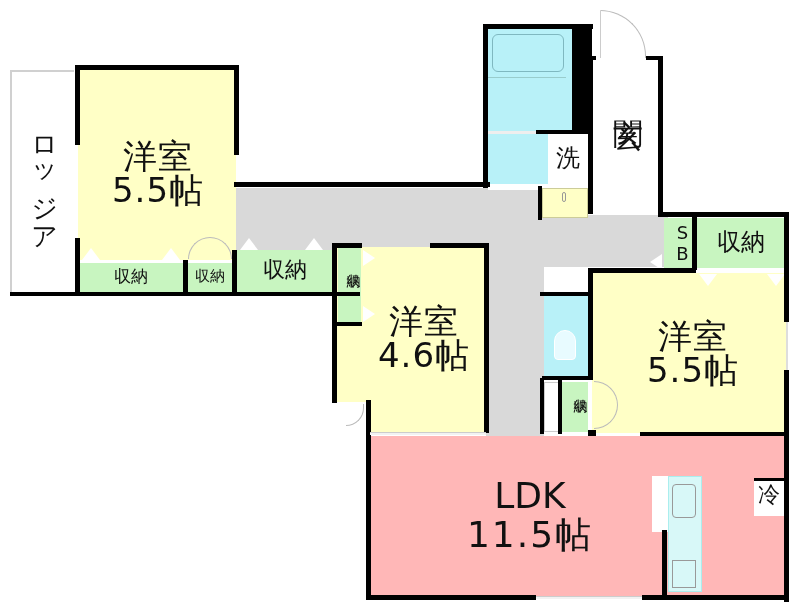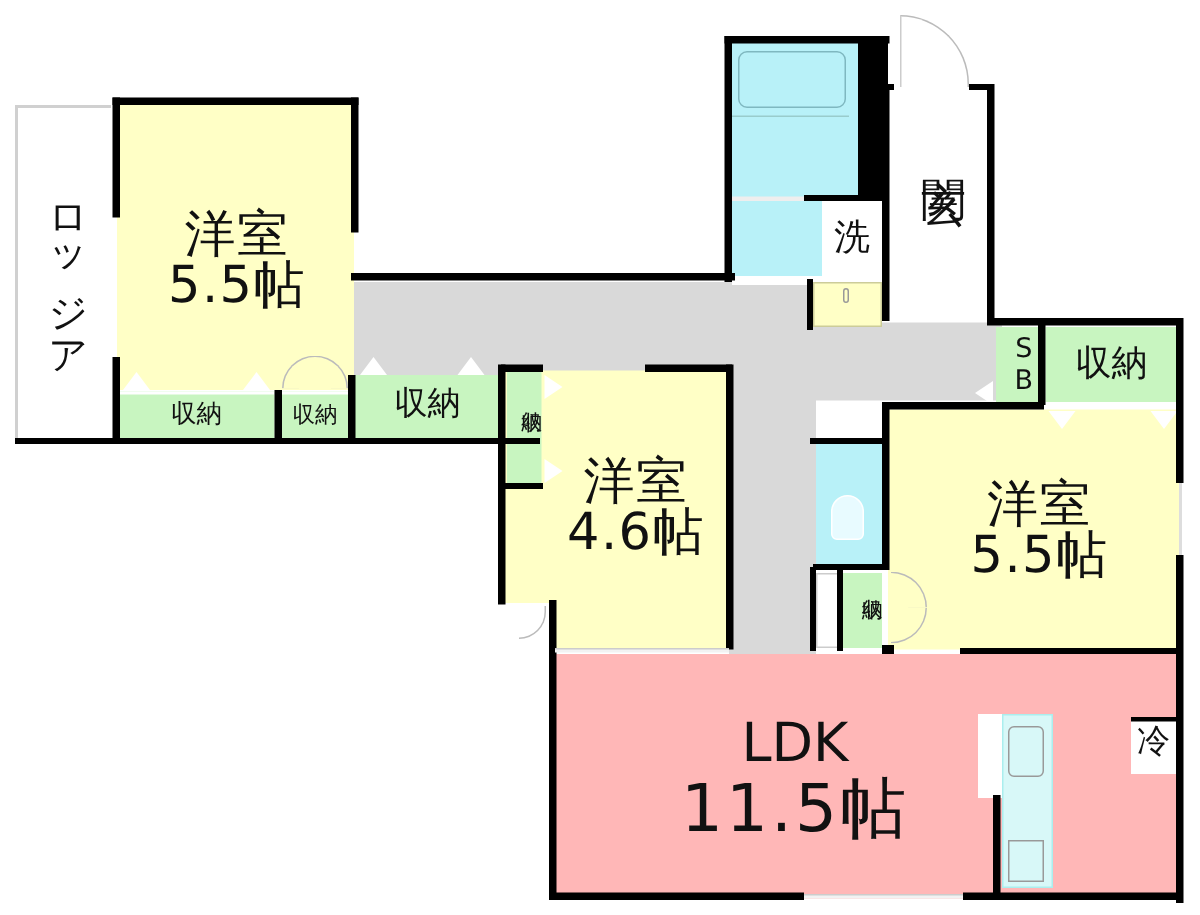--- a/index.html
+++ b/index.html
@@ -95,21 +95,21 @@
 <div class="door-arc" style="left:594px;top:405px;width:24px;height:24px;border-radius:0 0 24px 0;border-left:none;border-top:none;"></div>
 
 <div class="room blue" style="left:544px;top:296px;width:46px;height:82px;"></div>
 <div class="fixture" style="left:554px;top:330px;width:22px;height:30px;border-radius:11px 11px 4px 4px;border-color:#fff;background:#e8fbff;"></div>
 <div class="room" style="left:544px;top:382px;width:16px;height:50px;background:#fff;border:1px solid #ccc;"></div>
 <div class="room green" style="left:562px;top:382px;width:26px;height:50px;"></div>
 <div class="lbl vert" style="left:562px;top:388px;width:26px;font-size:14px;">収納</div>
 
 <div class="room pink" style="left:369px;top:436px;width:416px;height:163px;"></div>
 <div class="lbl" style="left:440px;top:477px;width:180px;font-size:36px;">LDK</div>
-<div class="lbl" style="left:440px;top:516px;width:180px;font-size:44px;letter-spacing:2px;">11.5帖</div>
+<div class="lbl" style="left:440px;top:516px;width:180px;font-size:36px;letter-spacing:2px;">11.5帖</div>
 <div class="room" style="left:652px;top:476px;width:16px;height:56px;background:#fff;"></div>
 <div class="room" style="left:668px;top:476px;width:34px;height:116px;background:#d8f8f8;border:1px solid #aee;"></div>
 <div class="fixture" style="left:672px;top:484px;width:24px;height:34px;border-radius:4px;"></div>
 <div class="fixture" style="left:672px;top:560px;width:24px;height:28px;"></div>
 <div class="room" style="left:754px;top:478px;width:30px;height:38px;background:#fff;border-top:3px solid #000;"></div>
 <div class="lbl" style="left:754px;top:483px;width:30px;font-size:22px;">冷</div>
 
 <div class="wall" style="left:75px;top:65px;width:164px;height:5px;"></div>
 <div class="wall" style="left:75px;top:65px;width:5px;height:80px;"></div>
 <div class="wall" style="left:75px;top:238px;width:5px;height:58px;"></div>

